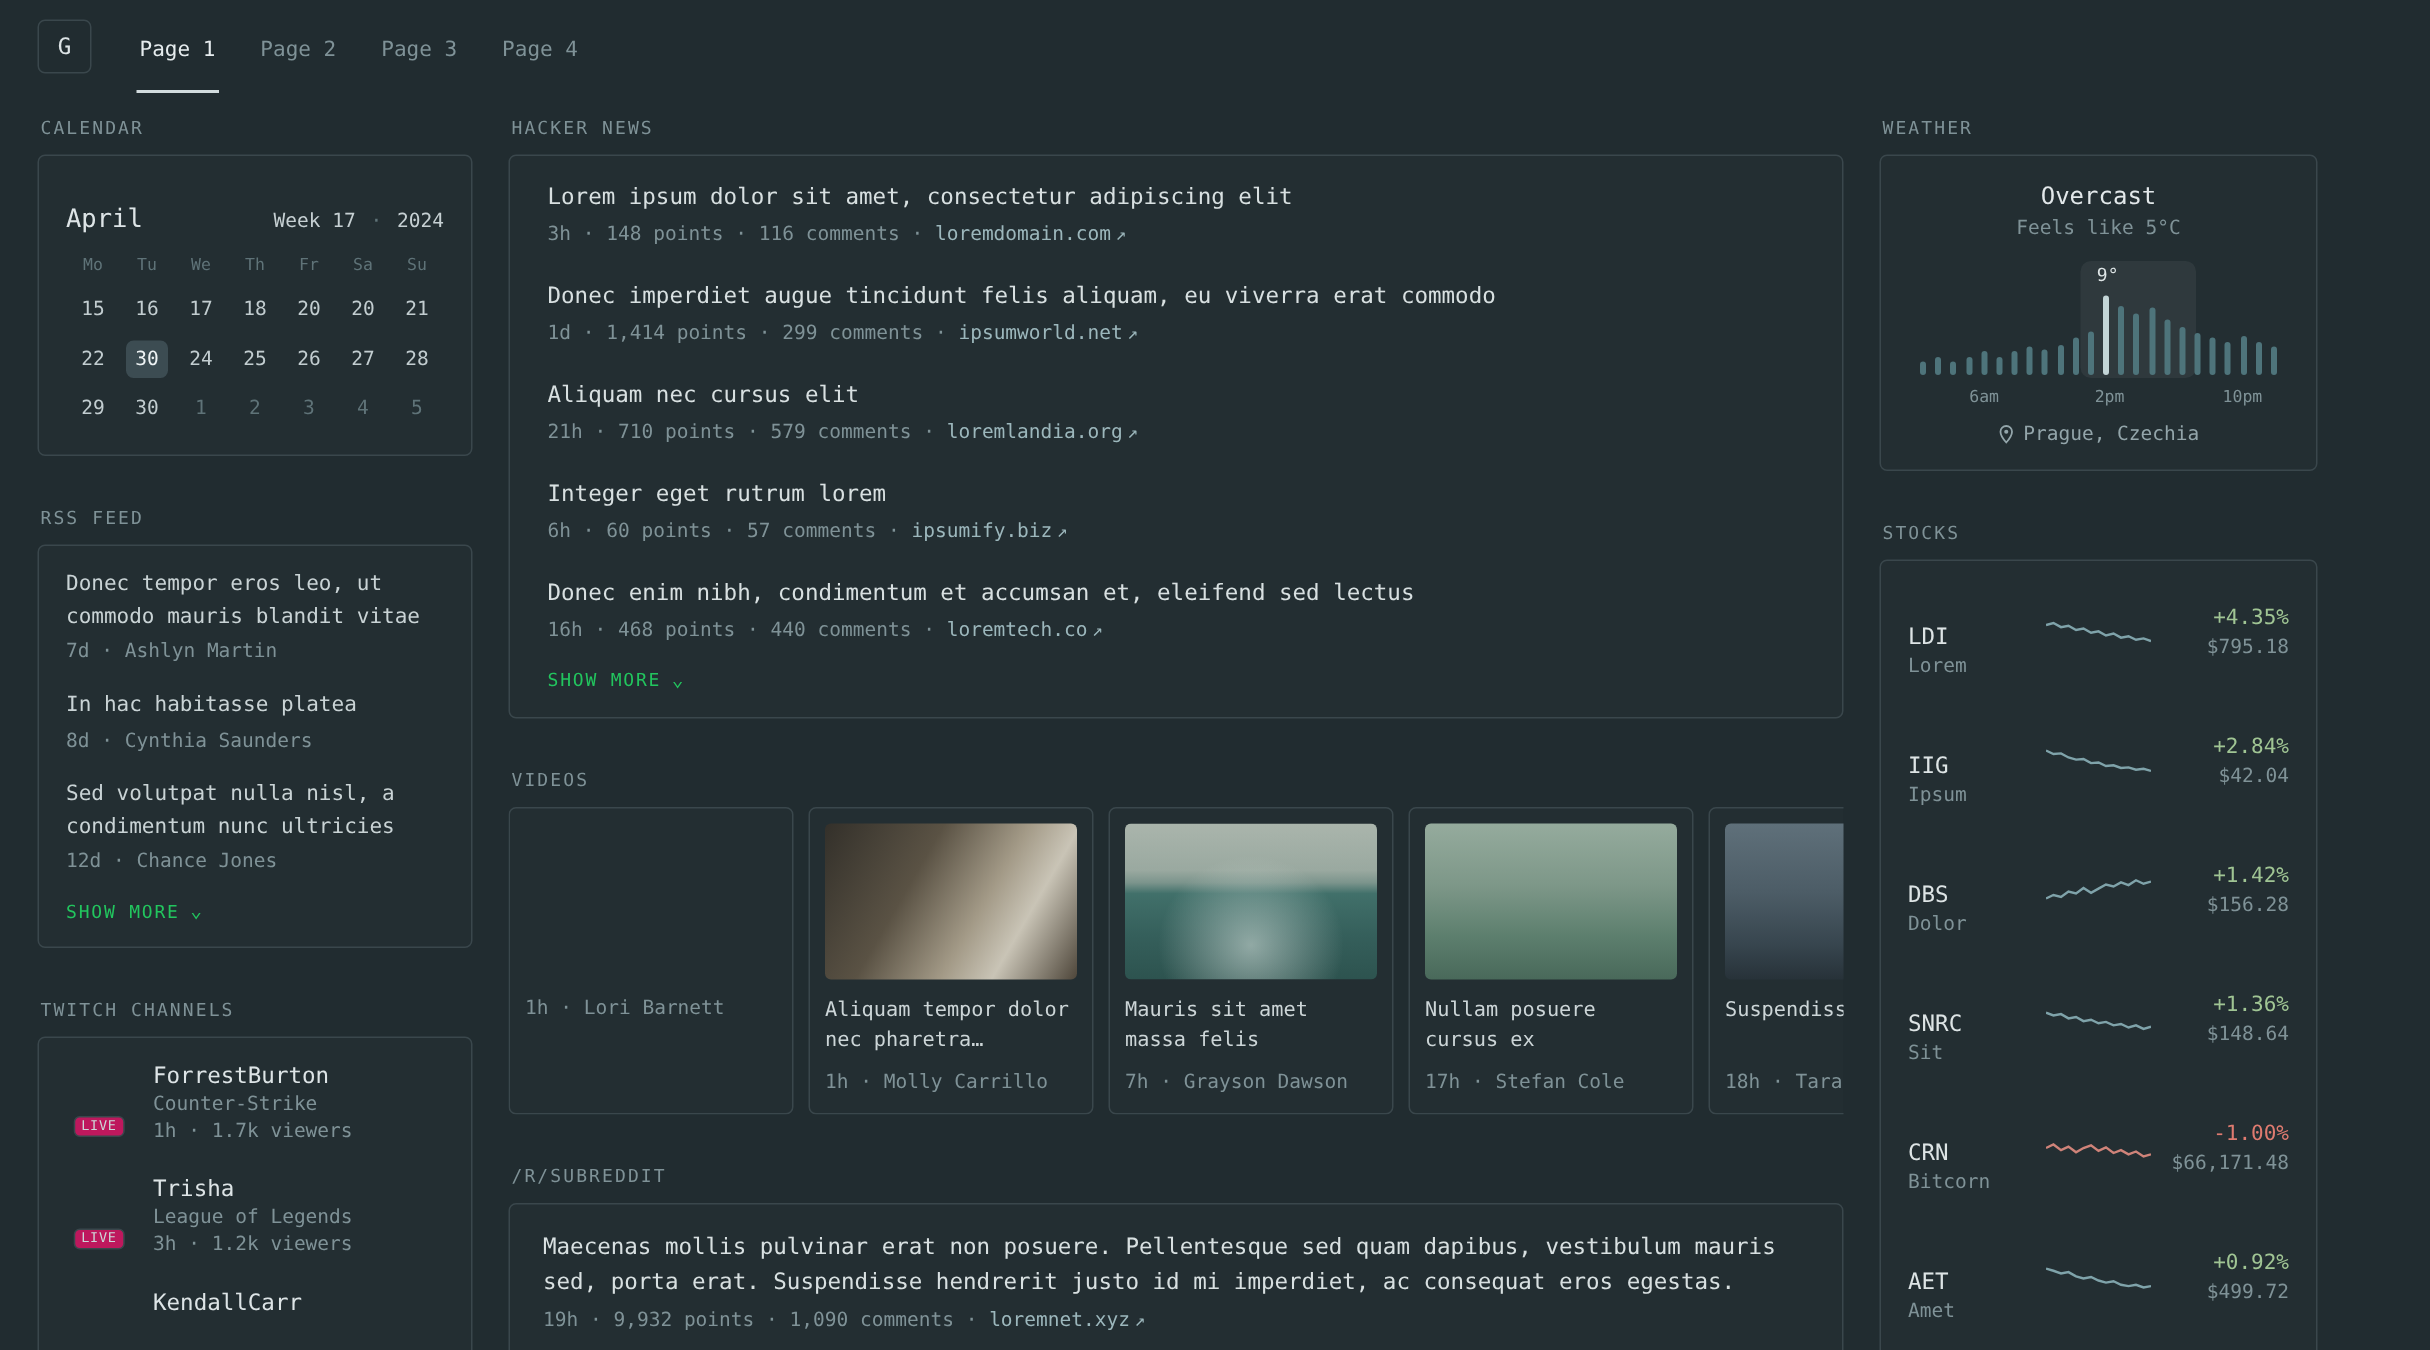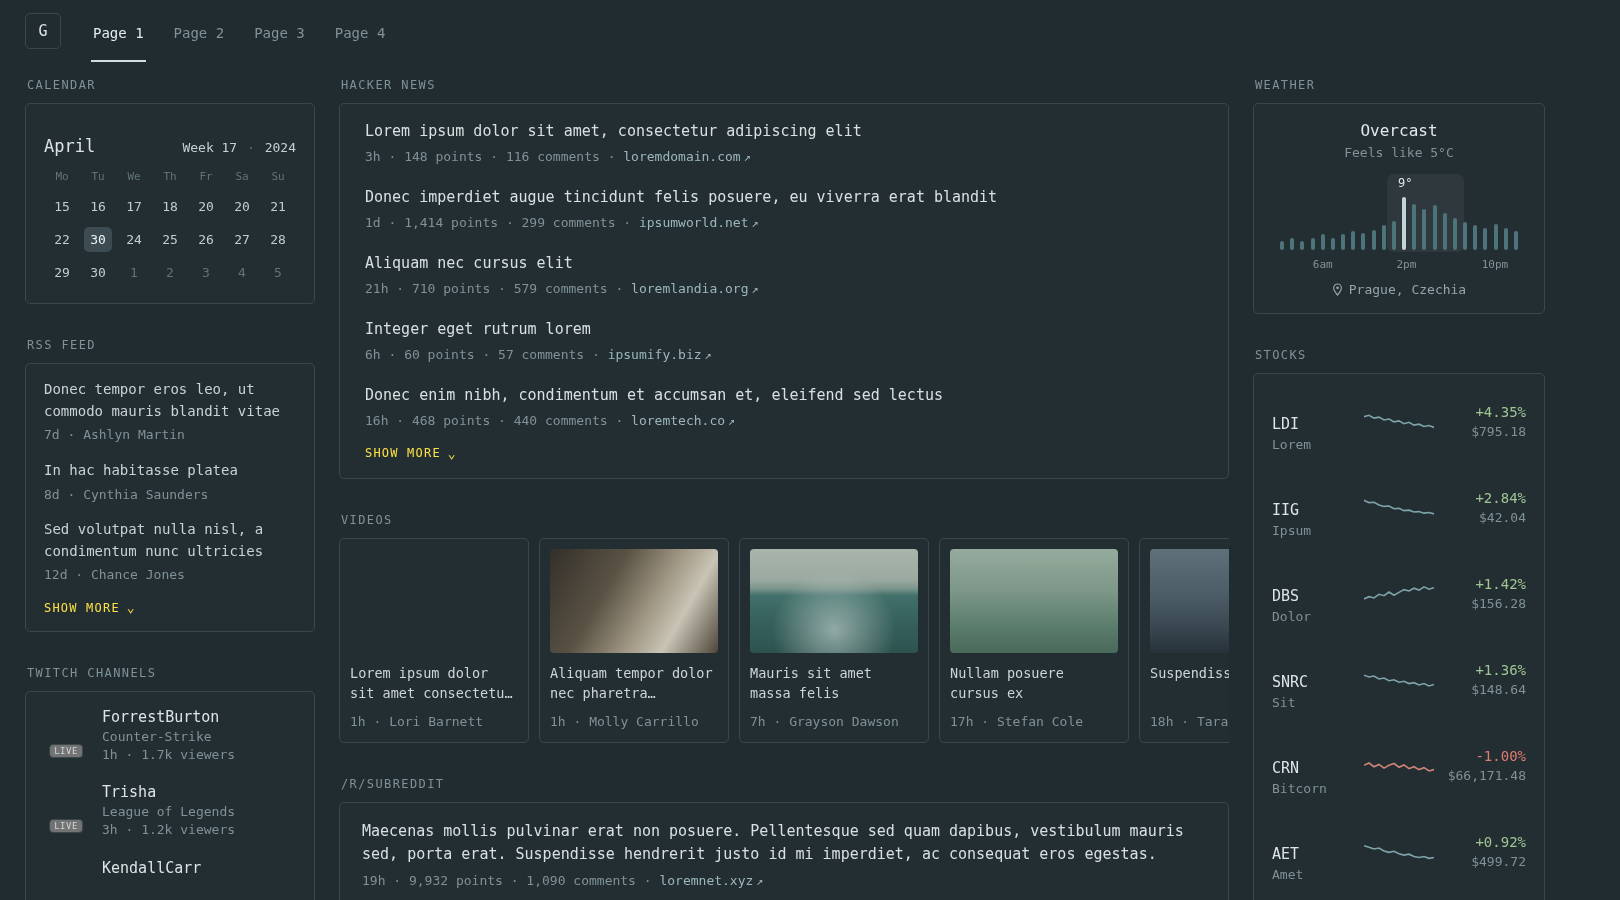--- a/index.html
+++ b/index.html
@@ -38,21 +38,21 @@
   }
   .card {
     border:1px solid #3a474c; border-radius:5px;
     background:rgba(255,255,255,0.012);
   }
   .meta { font-size:13px; color:#7f9297; line-height:1.5; }
   .link { color:#9cb7bc; text-decoration:none; cursor:pointer; }
   .arrow { font-size:12px; margin-left:3px; }
   .show-more {
     display:flex; align-items:center; gap:7px;
-    font-size:12px; letter-spacing:1.2px; color:#fde047;
+    font-size:12px; letter-spacing:1.2px; color:#22c55e;
     margin-top:16px; cursor:pointer; background:none; border:none;
     font-family:inherit;
   }
   .chev { font-size:13px; line-height:1; }
   
   .cal-card { padding:32px 18px 18px; }
   .cal-head { display:flex; justify-content:space-between; align-items:baseline; margin-bottom:14px; }
   .cal-month { font-size:17px; color:#dde4e6; }
   .cal-week { font-size:13px; color:#c6d0d3; }
   .cal-week .dim { color:#5f7378; padding:0 2px; }
@@ -71,21 +71,21 @@
   
   .tw-card { padding:16px 18px; }
   .tw-row { display:flex; gap:14px; margin-bottom:19px; }
   .av-wrap { position:relative; width:44px; height:44px; flex:0 0 44px; }
   .avatar { width:44px; height:44px; border-radius:50%; }
   .av-0 { background:radial-gradient(circle at 45% 35%, #d3d8da, #6a737a 75%); }
   .av-1 { background:radial-gradient(circle at 45% 35%, #c0ac8d, #46464e 78%); }
   .av-2 { background:radial-gradient(circle at 42% 35%, #e3d3b2, #97805e 80%); }
   .live {
     position:absolute; bottom:-6px; left:50%; transform:translateX(-50%);
-    background:#737373; border:1px solid #3a474c; border-radius:4px;
+    background:#be185d; border:1px solid #3a474c; border-radius:4px;
     font-size:9px; letter-spacing:.5px; color:#cdd7d9; padding:1px 4px;
   }
   .tw-name { font-size:15px; color:#dde4e6; margin-bottom:3px; cursor:pointer; }
   .tw-game { font-size:13px; color:#7f9297; margin-bottom:1px; }
   
   .hn-card { padding:16px 25px 18px; }
   .hn-item + .hn-item { margin-top:20px; }
   .hn-title { font-size:15px; font-weight:400; color:#d8e0e1; line-height:1.5; margin-bottom:4px; cursor:pointer; }
   
   .videos-row { display:flex; gap:10px; overflow:hidden; }
@@ -263,21 +263,21 @@
 
     <section class="widget">
       <h2 class="sec">HACKER NEWS</h2>
       <div class="card hn-card">
 
         <article class="hn-item">
           <h3 class="hn-title">Lorem ipsum dolor sit amet, consectetur adipiscing elit</h3>
           <p class="meta"><span>3h · 148 points · 116 comments ·</span> <a class="link"><span>loremdomain.com</span><span class="arrow">↗</span></a></p>
         </article>
         <article class="hn-item">
-          <h3 class="hn-title">Donec imperdiet augue tincidunt felis posuere, eu viverra erat blandit</h3>
+          <h3 class="hn-title">Donec imperdiet augue tincidunt felis aliquam, eu viverra erat commodo</h3>
           <p class="meta"><span>1d · 1,414 points · 299 comments ·</span> <a class="link"><span>ipsumworld.net</span><span class="arrow">↗</span></a></p>
         </article>
         <article class="hn-item">
           <h3 class="hn-title">Aliquam nec cursus elit</h3>
           <p class="meta"><span>21h · 710 points · 579 comments ·</span> <a class="link"><span>loremlandia.org</span><span class="arrow">↗</span></a></p>
         </article>
         <article class="hn-item">
           <h3 class="hn-title">Integer eget rutrum lorem</h3>
           <p class="meta"><span>6h · 60 points · 57 comments ·</span> <a class="link"><span>ipsumify.biz</span><span class="arrow">↗</span></a></p>
         </article>
@@ -291,21 +291,20 @@
             <span class="chev">⌄</span>
           </button>
       </div>
     </section>
 
     <section class="widget">
       <h2 class="sec">VIDEOS</h2>
       <div class="videos-row">
         <div class="video-card">
           <div class="thumb thumb-0"></div>
-          <div class="v-title">Lorem ipsum dolor sit amet consectetu…</div>
           <div class="meta">1h · Lori Barnett</div>
         </div>
         <div class="video-card">
           <div class="thumb thumb-1"></div>
           <div class="v-title">Aliquam tempor dolor nec pharetra…</div>
           <div class="meta">1h · Molly Carrillo</div>
         </div>
         <div class="video-card">
           <div class="thumb thumb-2"></div>
           <div class="v-title">Mauris sit amet massa felis</div>

